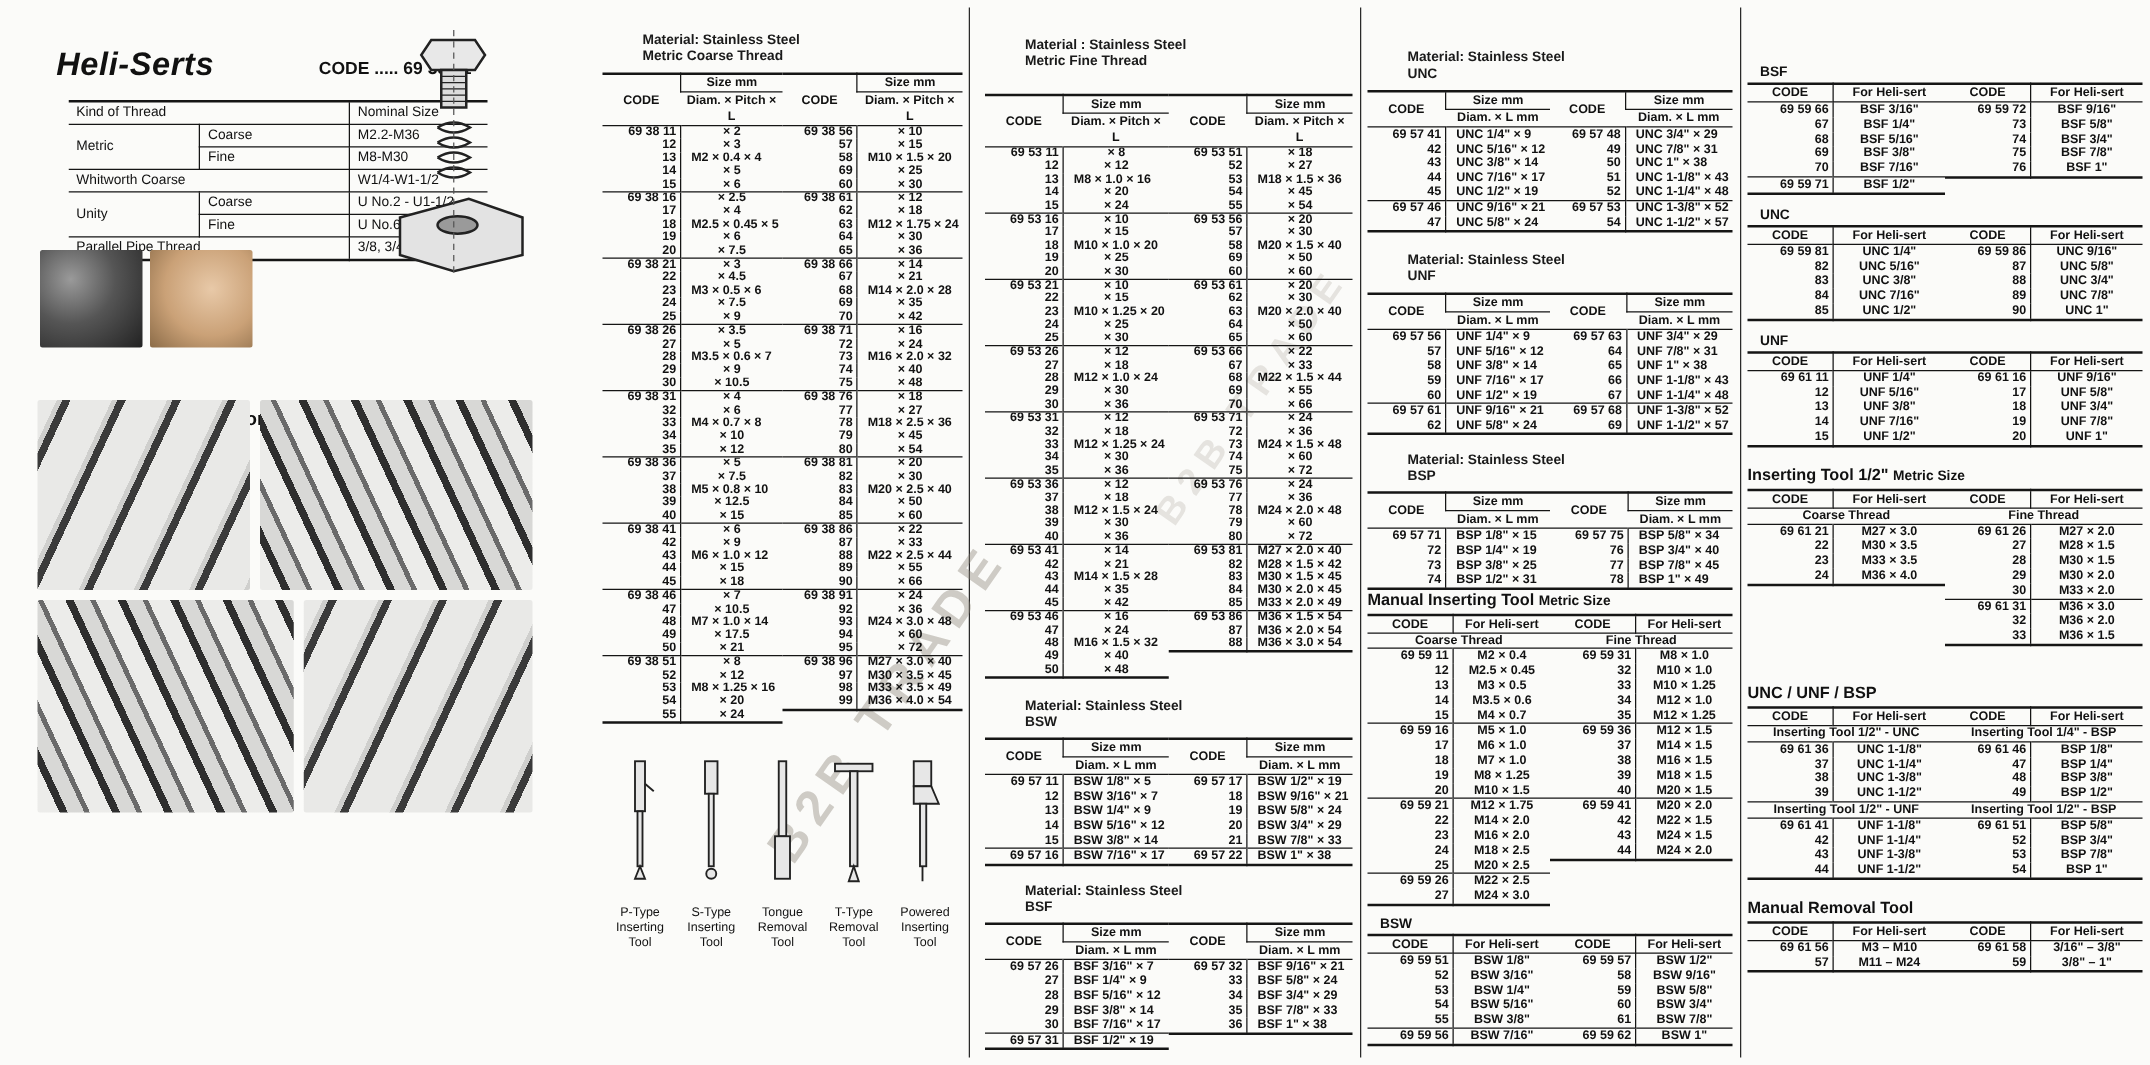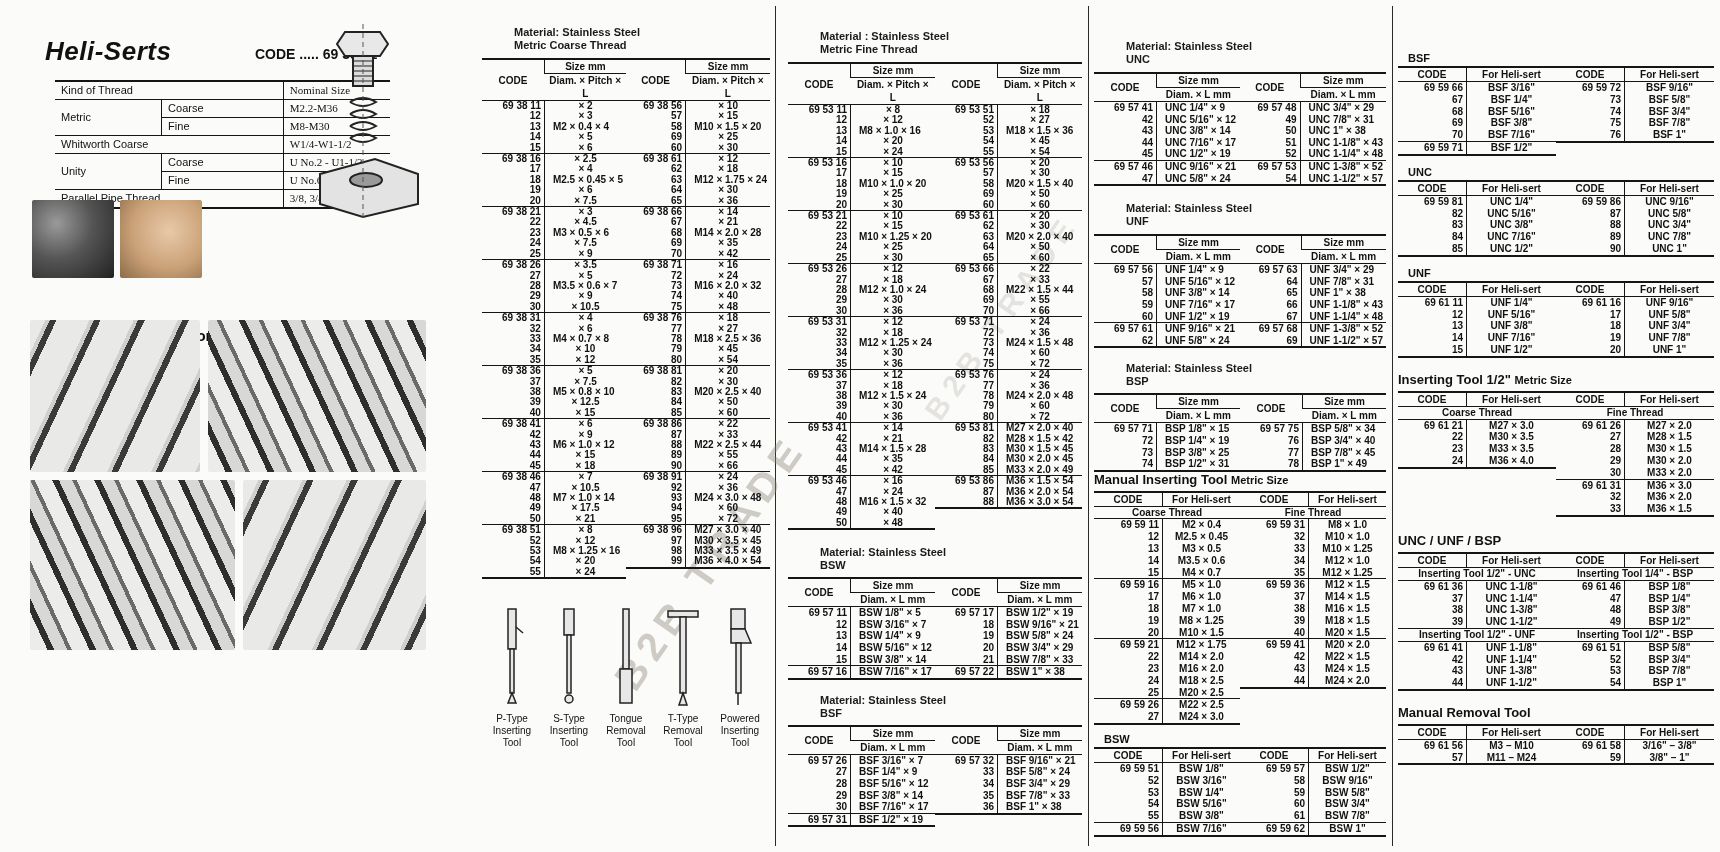--- a/index.html
+++ b/index.html
@@ -34,36 +34,36 @@
   .tool  .ct td{line-height:11.8px;}
   .tool  .ct td.c{width:62px;}
   
   .title{font-size:26px;font-weight:700;font-style:italic;letter-spacing:.5px;}
   .codelbl{font-size:14px;font-weight:700;}
   .ktable{border-collapse:collapse;font-size:11px;}
   .ktable td{border:1px solid #151515;padding:2px 6px;font-weight:400;line-height:13px;}
   .ktable{border-top:2px solid #151515;border-bottom:2px solid #151515;}
   .ktable tr:first-child td{border-top:0;}
   .ktable td:first-child{border-left:0;margin-top:45px;}
-  .ktable td:last-child{border-right:0;font-family:Liberation Serif, serif;}
+  .ktable td:last-child{border-right:0;}
   .photo{position:absolute;border-radius:2px;}
   .ph-metal{background:
       radial-gradient(circle at 30% 30%,#9a9a9a 0,#555 45%,#222 100%);}
   .ph-hand{background:
       radial-gradient(circle at 60% 40%,#e8c9a8 0,#caa177 55%,#8c6c48 100%);}
   .ph-tools{background:
       repeating-linear-gradient(115deg,#e9e9e7 0 14px,#cfcfcd 14px 18px,#3a3a3a 18px 24px,#e9e9e7 24px 40px);}
   .ph-tools2{background:
       repeating-linear-gradient(65deg,#ececea 0 16px,#2e2e2e 16px 22px,#d8d8d6 22px 34px,#6a6a6a 34px 38px);}
   .caption{font-size:15px;font-weight:700;margin-top:33px;}
   
   .toolstrip{display:flex;justify-content:space-between;}
   .tool-item{width:56px;text-align:center;}
   .tool-item svg{display:block;margin:0 auto;}
-  .cap{font-size:10px;line-height:12px;white-space:pre-line;margin-top:6px;}
+  .cap{font-size:10px;line-height:12px;white-space:pre-line;margin-top:18px;}
   
   .wmark{position:absolute;transform:rotate(-55deg);color:rgba(140,132,120,.4);
          font-size:40px;font-weight:700;letter-spacing:8px;white-space:nowrap;pointer-events:none;}
 </style>
 </head>
 <body>
 
 <div class="vline" style="left:775px"></div>
 <div class="vline" style="left:1088px"></div>
 <div class="vline" style="left:1392px"></div>
@@ -613,21 +613,21 @@
         </svg>
       <div class="cap">Powered
 Inserting
 Tool</div>
     </div>
   </div>
 </div>
 
 <div class="abs" style="left:788px;top:30px;width:294px">
   <div class="mat">Material : Stainless Steel</div>
-  <div class="mat" style="margin-bottom:6px">Metric Fine Thread</div>
+  <div class="mat" style="margin-bottom:19px">Metric Fine Thread</div>
   <div class="ctwrap dense">
       <table class="ct">
         <thead>
           <tr>
             <th class="code" rowspan="2">CODE</th>
             <th class="v1">Size mm</th>
           </tr>
           <tr>
             <th class="v2">Diam. × Pitch × L</th>
           </tr>
@@ -1924,21 +1924,21 @@
             <td class="v vc">M36 × 2.0</td>
           </tr>
           <tr>
             <td class="c">33</td>
             <td class="v vc">M36 × 1.5</td>
           </tr>
         </tbody>
       </table>
     </div>
 
-  <div class="sechead" style="margin-top:16px">
+  <div class="sechead" style="margin-top:29px">
     <span>UNC / UNF / BSP</span>
   </div>
   <div class="ctwrap tool">
       <table class="ct">
         <thead>
           <tr>
             <th class="code">CODE</th>
             <th class="v1">For Heli-sert</th>
           </tr>
         </thead>

